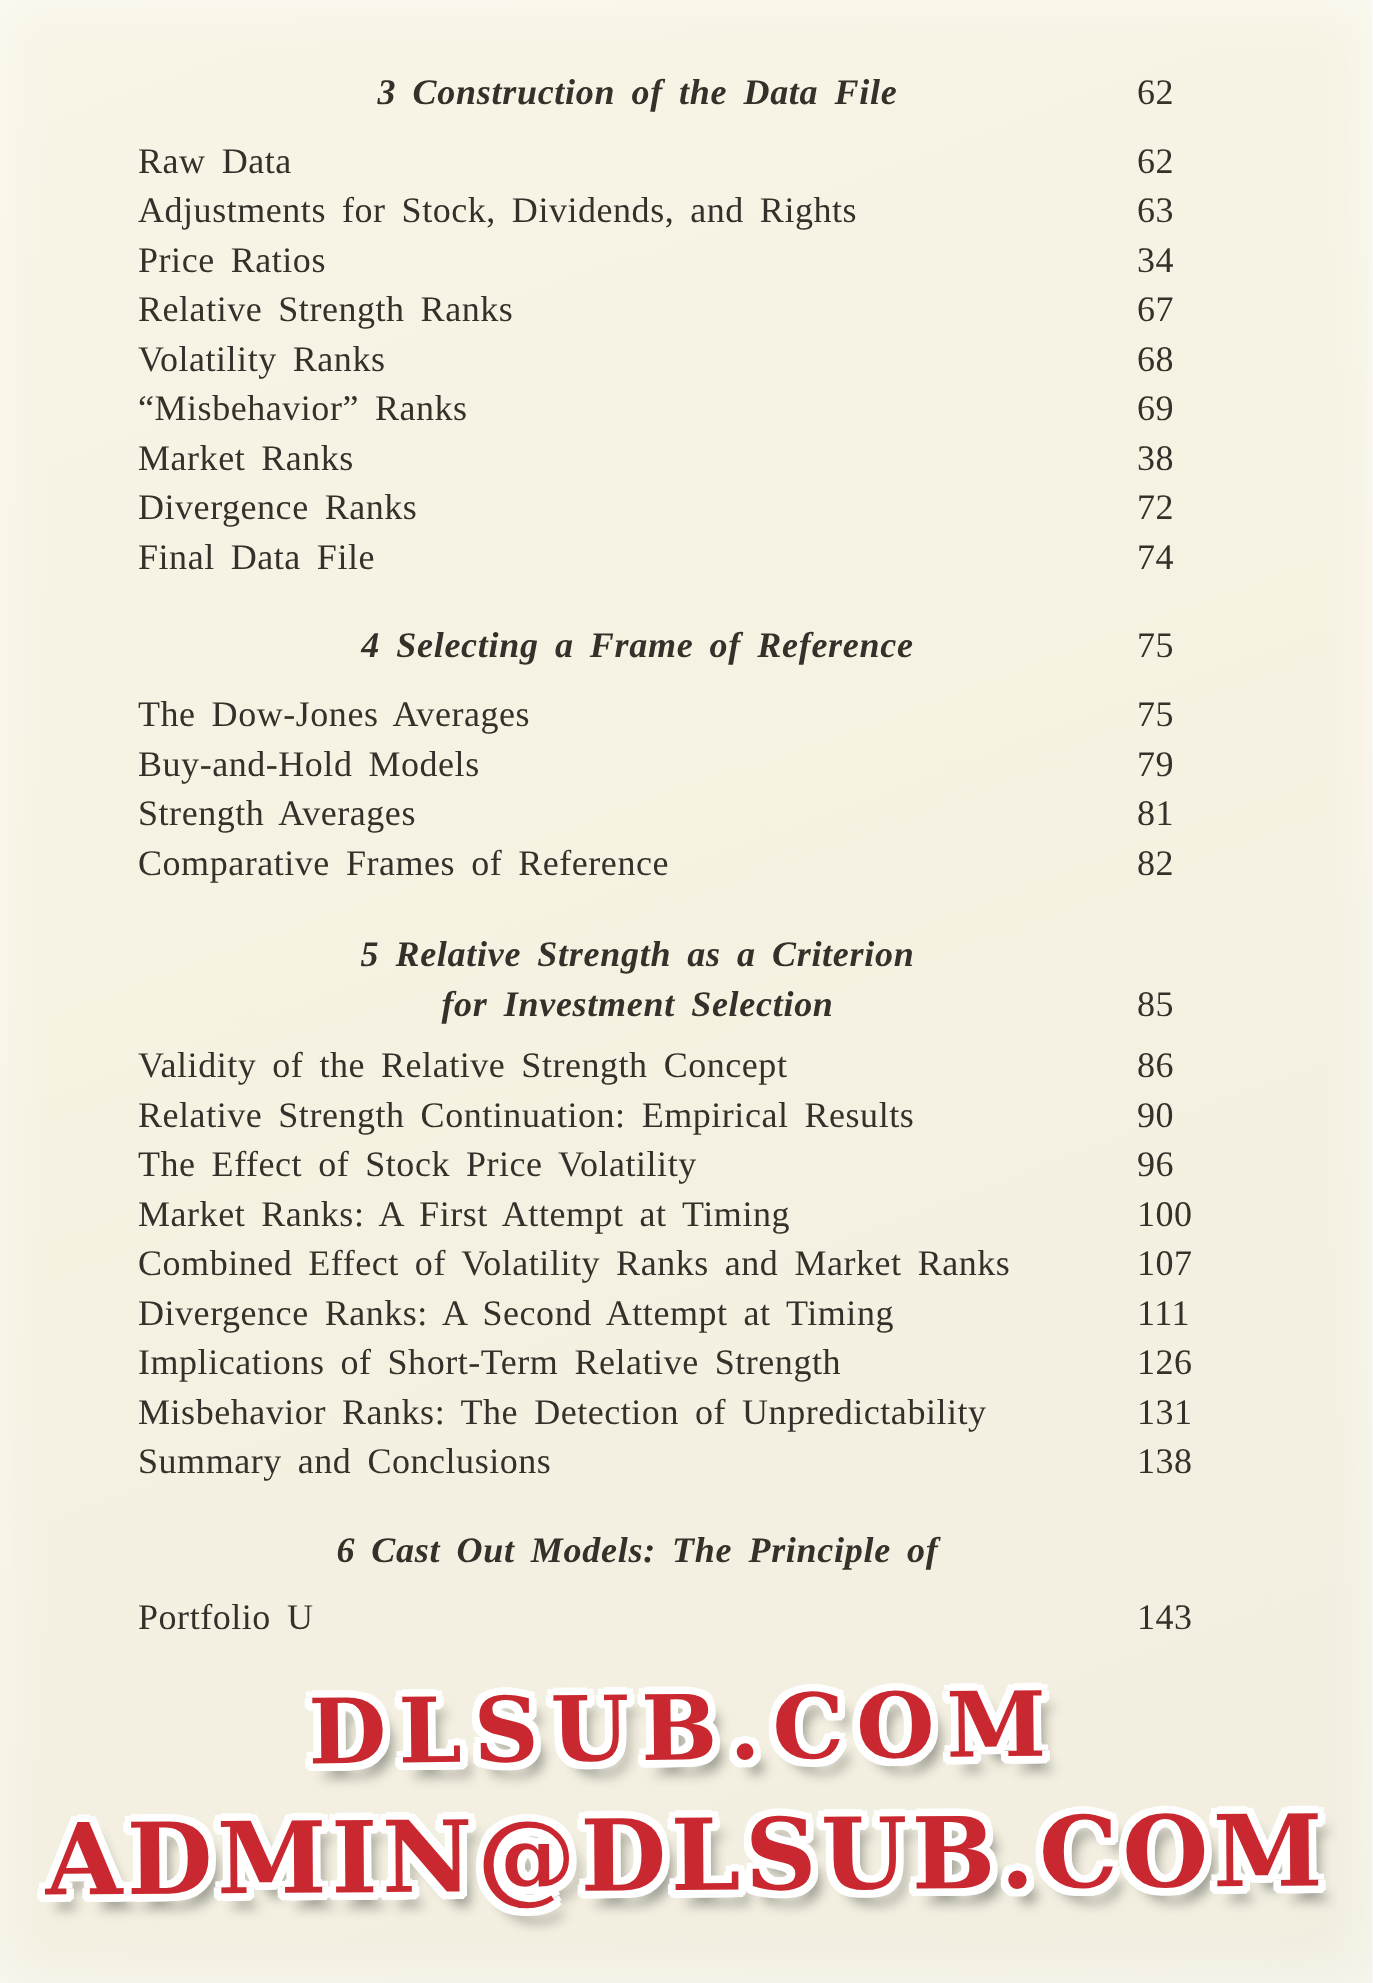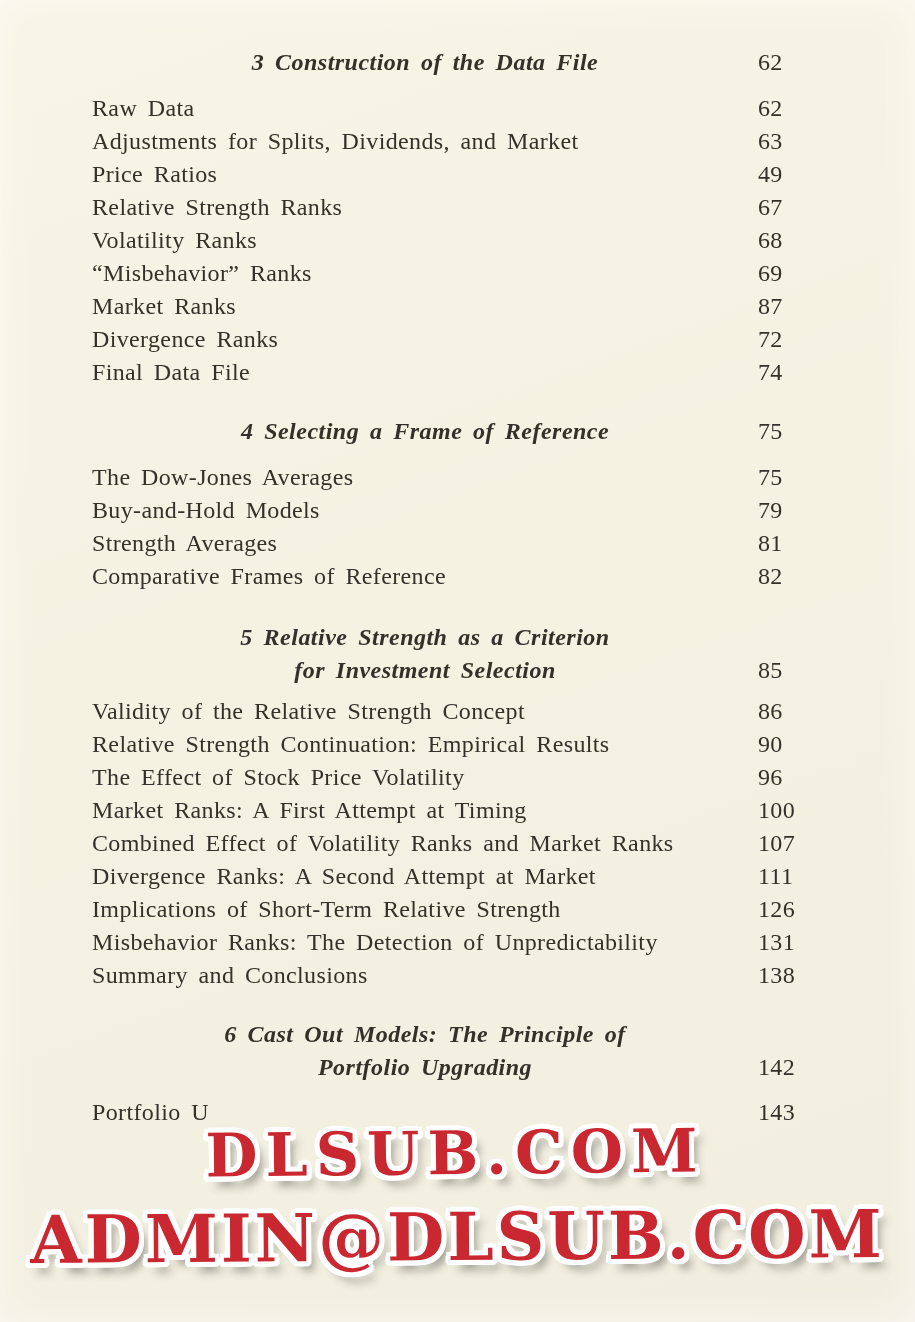--- a/index.html
+++ b/index.html
@@ -100,42 +100,42 @@
       <div class="row heading">
         <span class="label">3  Construction of the Data File</span>
         <span class="page-num">62</span>
       </div>
     </div>
     <div class="row">
       <span class="label">Raw Data</span>
       <span class="page-num">62</span>
     </div>
     <div class="row">
-      <span class="label">Adjustments for Splits, Dividends, and Market</span>
+      <span class="label">Adjustments for Stock, Dividends, and Rights</span>
       <span class="page-num">63</span>
     </div>
     <div class="row">
       <span class="label">Price Ratios</span>
-      <span class="page-num">49</span>
+      <span class="page-num">34</span>
     </div>
     <div class="row">
       <span class="label">Relative Strength Ranks</span>
       <span class="page-num">67</span>
     </div>
     <div class="row">
       <span class="label">Volatility Ranks</span>
       <span class="page-num">68</span>
     </div>
     <div class="row">
       <span class="label">“Misbehavior” Ranks</span>
       <span class="page-num">69</span>
     </div>
     <div class="row">
       <span class="label">Market Ranks</span>
-      <span class="page-num">87</span>
+      <span class="page-num">38</span>
     </div>
     <div class="row">
       <span class="label">Divergence Ranks</span>
       <span class="page-num">72</span>
     </div>
     <div class="row">
       <span class="label">Final Data File</span>
       <span class="page-num">74</span>
     </div>
   </div>
@@ -190,21 +190,21 @@
     </div>
     <div class="row">
       <span class="label">Market Ranks: A First Attempt at Timing</span>
       <span class="page-num">100</span>
     </div>
     <div class="row">
       <span class="label">Combined Effect of Volatility Ranks and Market Ranks</span>
       <span class="page-num">107</span>
     </div>
     <div class="row">
-      <span class="label">Divergence Ranks: A Second Attempt at Market</span>
+      <span class="label">Divergence Ranks: A Second Attempt at Timing</span>
       <span class="page-num">111</span>
     </div>
     <div class="row">
       <span class="label">Implications of Short-Term Relative Strength</span>
       <span class="page-num">126</span>
     </div>
     <div class="row">
       <span class="label">Misbehavior Ranks: The Detection of Unpredictability</span>
       <span class="page-num">131</span>
     </div>
@@ -213,24 +213,20 @@
       <span class="page-num">138</span>
     </div>
   </div>
 
   <div class="section">
     <div class="heading-block gap-none">
       <div class="row heading">
         <span class="label">6  Cast Out Models: The Principle of</span>
         <span class="page-num"></span>
       </div>
-      <div class="row heading">
-        <span class="label">Portfolio Upgrading</span>
-        <span class="page-num">142</span>
-      </div>
     </div>
     <div class="row">
       <span class="label">Portfolio U</span>
       <span class="page-num">143</span>
     </div>
   </div>
 
 </div>
 
 <div class="wm wm-site">DLSUB.COM</div>

